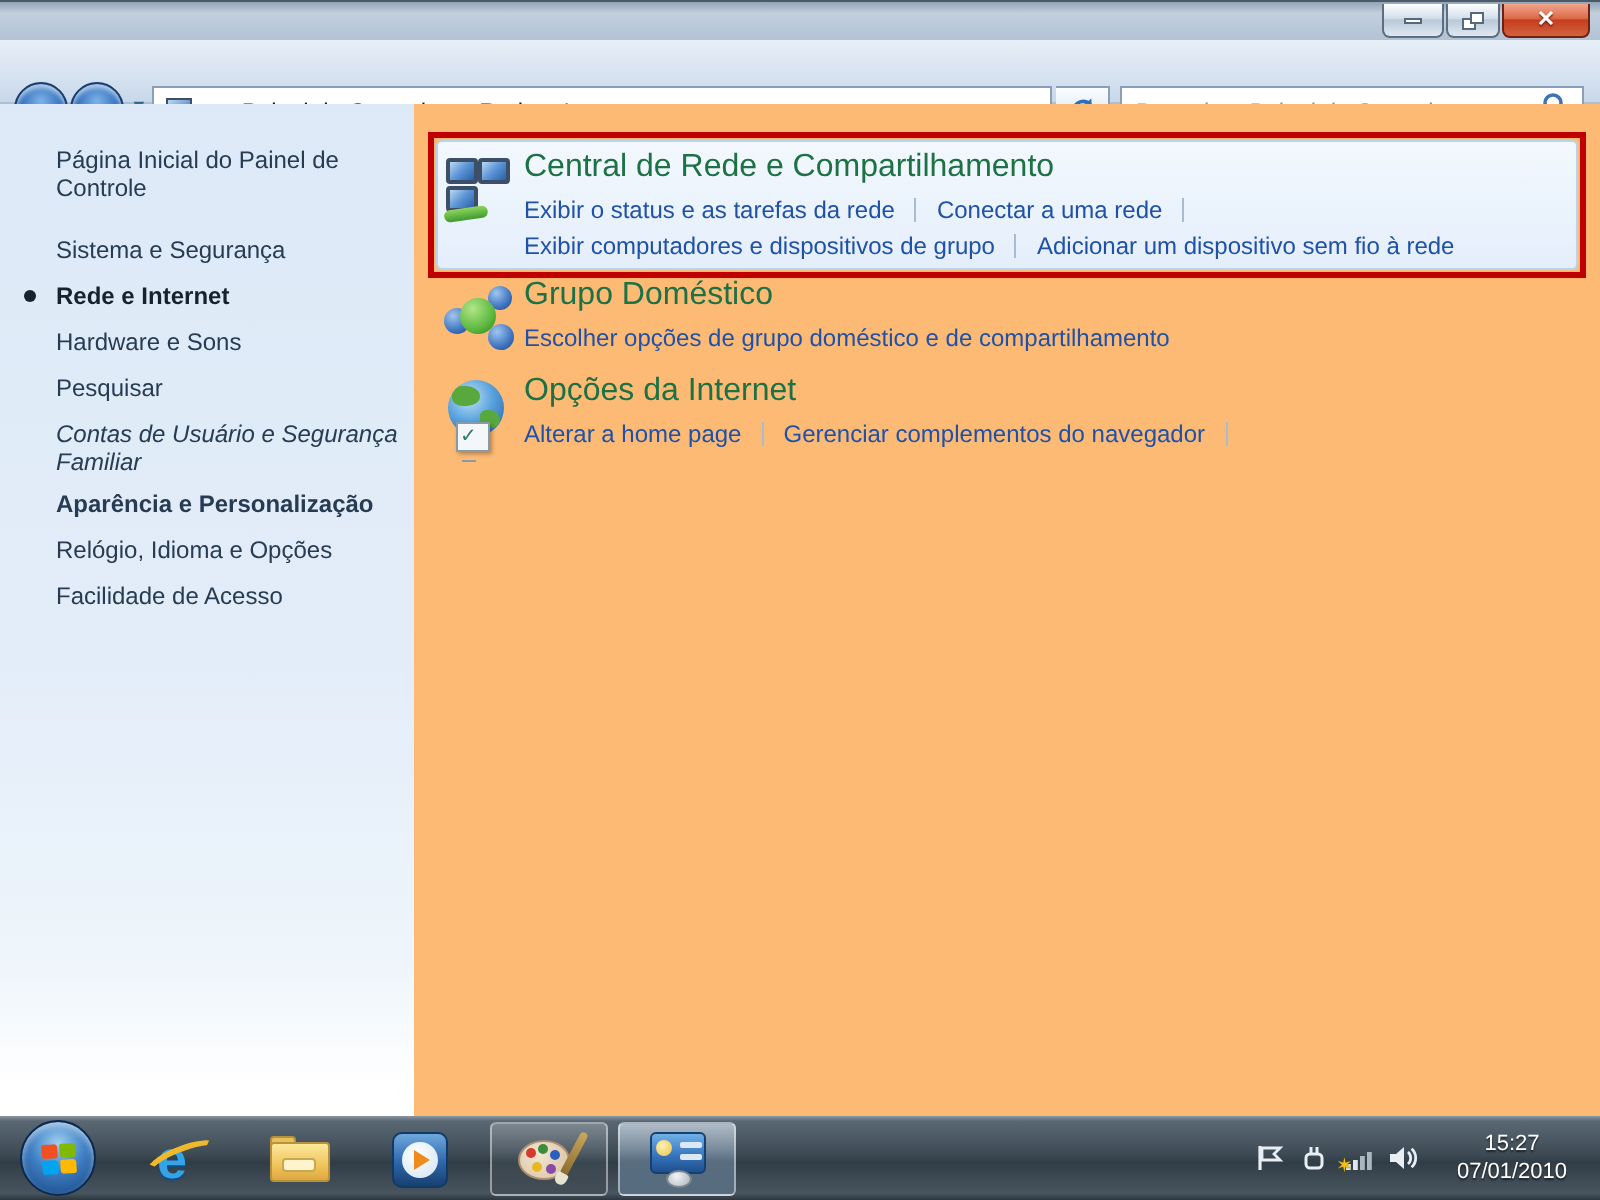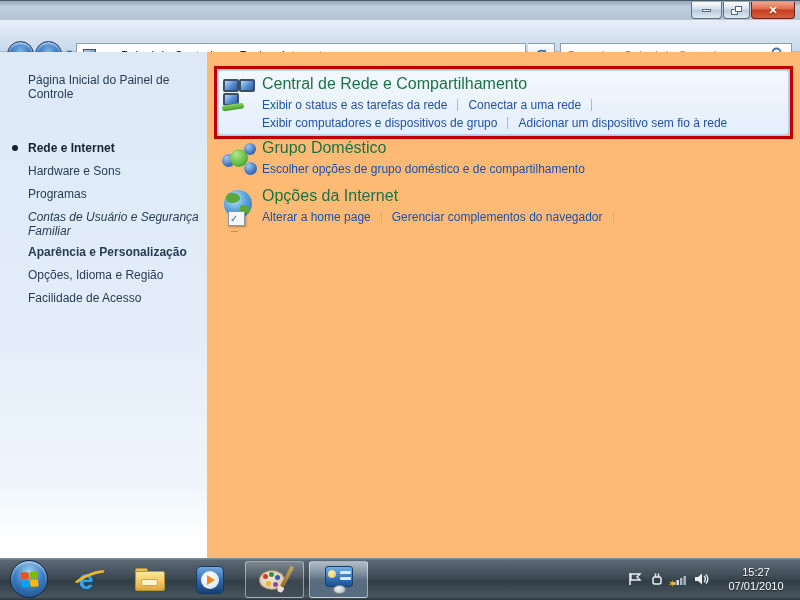--- a/index.html
+++ b/index.html
@@ -238,29 +238,30 @@
           <circle cx="5.5" cy="5.5" r="4" fill="none" stroke="#3a73b8" stroke-width="1.8"></circle>
           <line x1="8.8" y1="8.8" x2="12.5" y2="12.5" stroke="#3a73b8" stroke-width="2"></line>
         </svg>
       </span>
     </div>
   </div>
 
   <div class="content">
     <div class="sidebar">
       <div class="side-item" style="top:21px;">Página Inicial do Painel de Controle</div>
+      <div class="side-item" style="top:66px;">Sistema e Segurança</div>
       <div class="side-item active" style="top:89px;">
         <span class="active-bullet"></span>
         <span>Rede e Internet</span>
       </div>
       <div class="side-item" style="top:112px;">Hardware e Sons</div>
-      <div class="side-item" style="top:135px;">Programas</div>
+      <div class="side-item" style="top:135px;">Pesquisar</div>
       <div class="side-item" style="top:158px;font-style:italic;">Contas de Usuário e Segurança Familiar</div>
       <div class="side-item" style="top:193px;font-weight:bold;">Aparência e Personalização</div>
-      <div class="side-item" style="top:216px;">Opções, Idioma e Região</div>
+      <div class="side-item" style="top:216px;">Relógio, Idioma e Opções</div>
       <div class="side-item" style="top:239px;">Facilidade de Acesso</div>
     </div>
 
     <div class="annotation-box"></div>
     <div class="hover-panel"></div>
 
     <div class="section" style="top:22px;">
       <div class="sec-icon icon-netshare">
         <i class="monitor m1"></i>
           <i class="monitor m2"></i>

